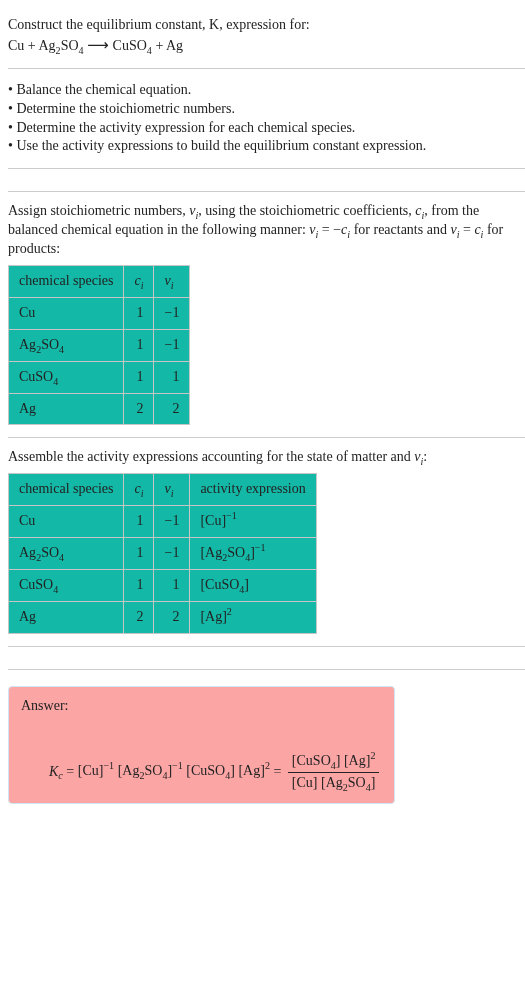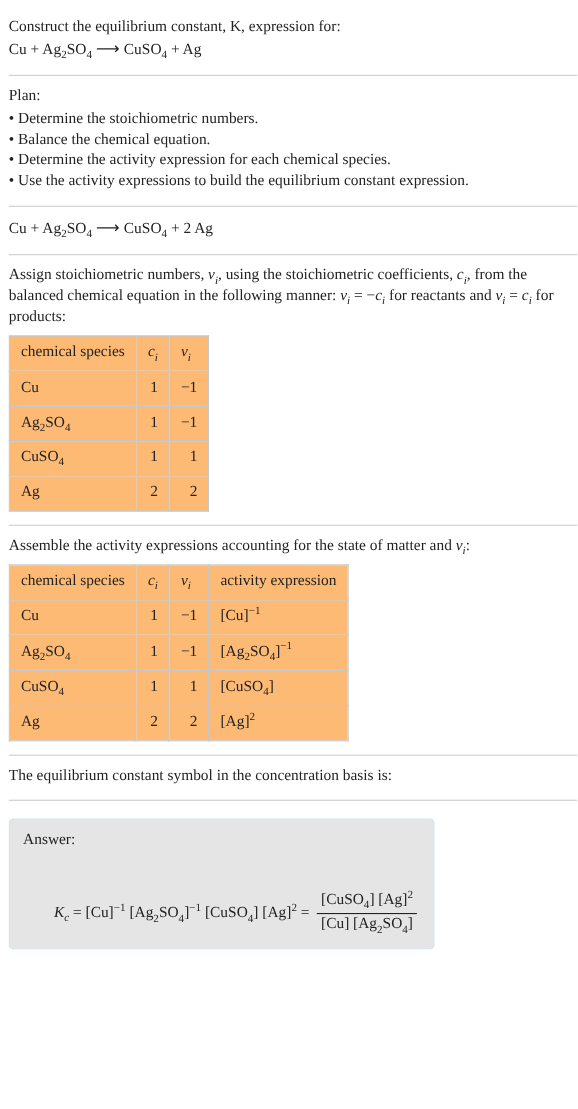--- a/index.html
+++ b/index.html
@@ -16,21 +16,21 @@
     padding: 6px 0 12px 8px;
   }
   .section {
     border-bottom: 1px solid #ccc;
     padding: 10px 0 12px 0;
   }
   .section.last {
     border-bottom: none;
   }
   .answer-box {
-    background: #e5e5e5;
+    background: #fca5a5;
     border: 1px solid #cfe4f4;
     border-radius: 4px;
     padding: 10px 12px 12px 12px;
     margin-top: 6px;
     display: inline-block;
     max-width: 100%;
   }
   sub { font-size: 0.72em; line-height: 0; }
   sup { font-size: 0.72em; line-height: 0; }
   .ital { font-style: italic; }
@@ -38,21 +38,21 @@
   table.data {
     border-collapse: collapse;
     margin-top: 6px;
   }
   table.data th, table.data td {
     border: 1px solid #c6c6c6;
     padding: 6px 10px;
     text-align: left;
     font-family: Georgia, 'Times New Roman', serif;
     font-size: 14px;
-    background: #fdba74;
+    background: #14b8a6;
   }
   table.data th {
     font-weight: normal;
   }
   table.data td.num {
     text-align: right;
   }
   .bullet-list { padding-left: 0; margin: 2px 0 0 0; list-style: none; }
   .bullet-list li::before { content: "• "; }
   .frac {
@@ -82,33 +82,29 @@
   <div class="section">
     <div>
       <span>Construct the equilibrium constant, K, expression for:</span>
     </div>
     <div>
       <span>Cu + Ag</span><sub>2</sub><span>SO</span><sub>4</sub><span class="ar"> ⟶ </span><span>CuSO</span><sub>4</sub><span> + Ag</span>
     </div>
   </div>
 
   <div class="section">
-    <div>Plan:</div>
     <ul class="bullet-list">
+      <li>Balance the chemical equation.</li>
       <li>Determine the stoichiometric numbers.</li>
-      <li>Balance the chemical equation.</li>
       <li>Determine the activity expression for each chemical species.</li>
       <li>Use the activity expressions to build the equilibrium constant expression.</li>
     </ul>
   </div>
 
   <div class="section">
-    <div>
-      <span>Cu + Ag</span><sub>2</sub><span>SO</span><sub>4</sub><span class="ar"> ⟶ </span><span>CuSO</span><sub>4</sub><span> + 2 Ag</span>
-    </div>
   </div>
 
   <div class="section">
     <div>
       <span>Assign stoichiometric numbers, </span><span class="ital">ν</span><sub class="ital">i</sub><span>, using the stoichiometric coefficients, </span><span class="ital">c</span><sub class="ital">i</sub><span>, from the balanced chemical equation in the following manner: </span><span class="ital">ν</span><sub class="ital">i</sub><span> = −</span><span class="ital">c</span><sub class="ital">i</sub><span> for reactants and </span><span class="ital">ν</span><sub class="ital">i</sub><span> = </span><span class="ital">c</span><sub class="ital">i</sub><span> for products:</span>
     </div>
 
     <table class="data">
       <tbody>
           <tr>
@@ -175,21 +171,20 @@
         <td>Ag</td>
         <td class="num">2</td>
         <td class="num">2</td>
         <td>[Ag]<sup>2</sup></td>
       </tr>
     </tbody>
       </table>
   </div>
 
   <div class="section">
-    <div>The equilibrium constant symbol in the concentration basis is:</div>
   </div>
 
   <div class="section last">
 
     <div class="answer-box">
       <div>Answer:</div>
       <div class="eqline nowrap" style="padding-left:28px;margin-top:37px;">
         <span class="ital">K</span><sub class="ital">c</sub><span> = </span><span>[Cu]<sup>−1</sup> [Ag<sub>2</sub>SO<sub>4</sub>]<sup>−1</sup> [CuSO<sub>4</sub>] [Ag]<sup>2</sup></span>
         <span> = </span>
         <span class="frac">

